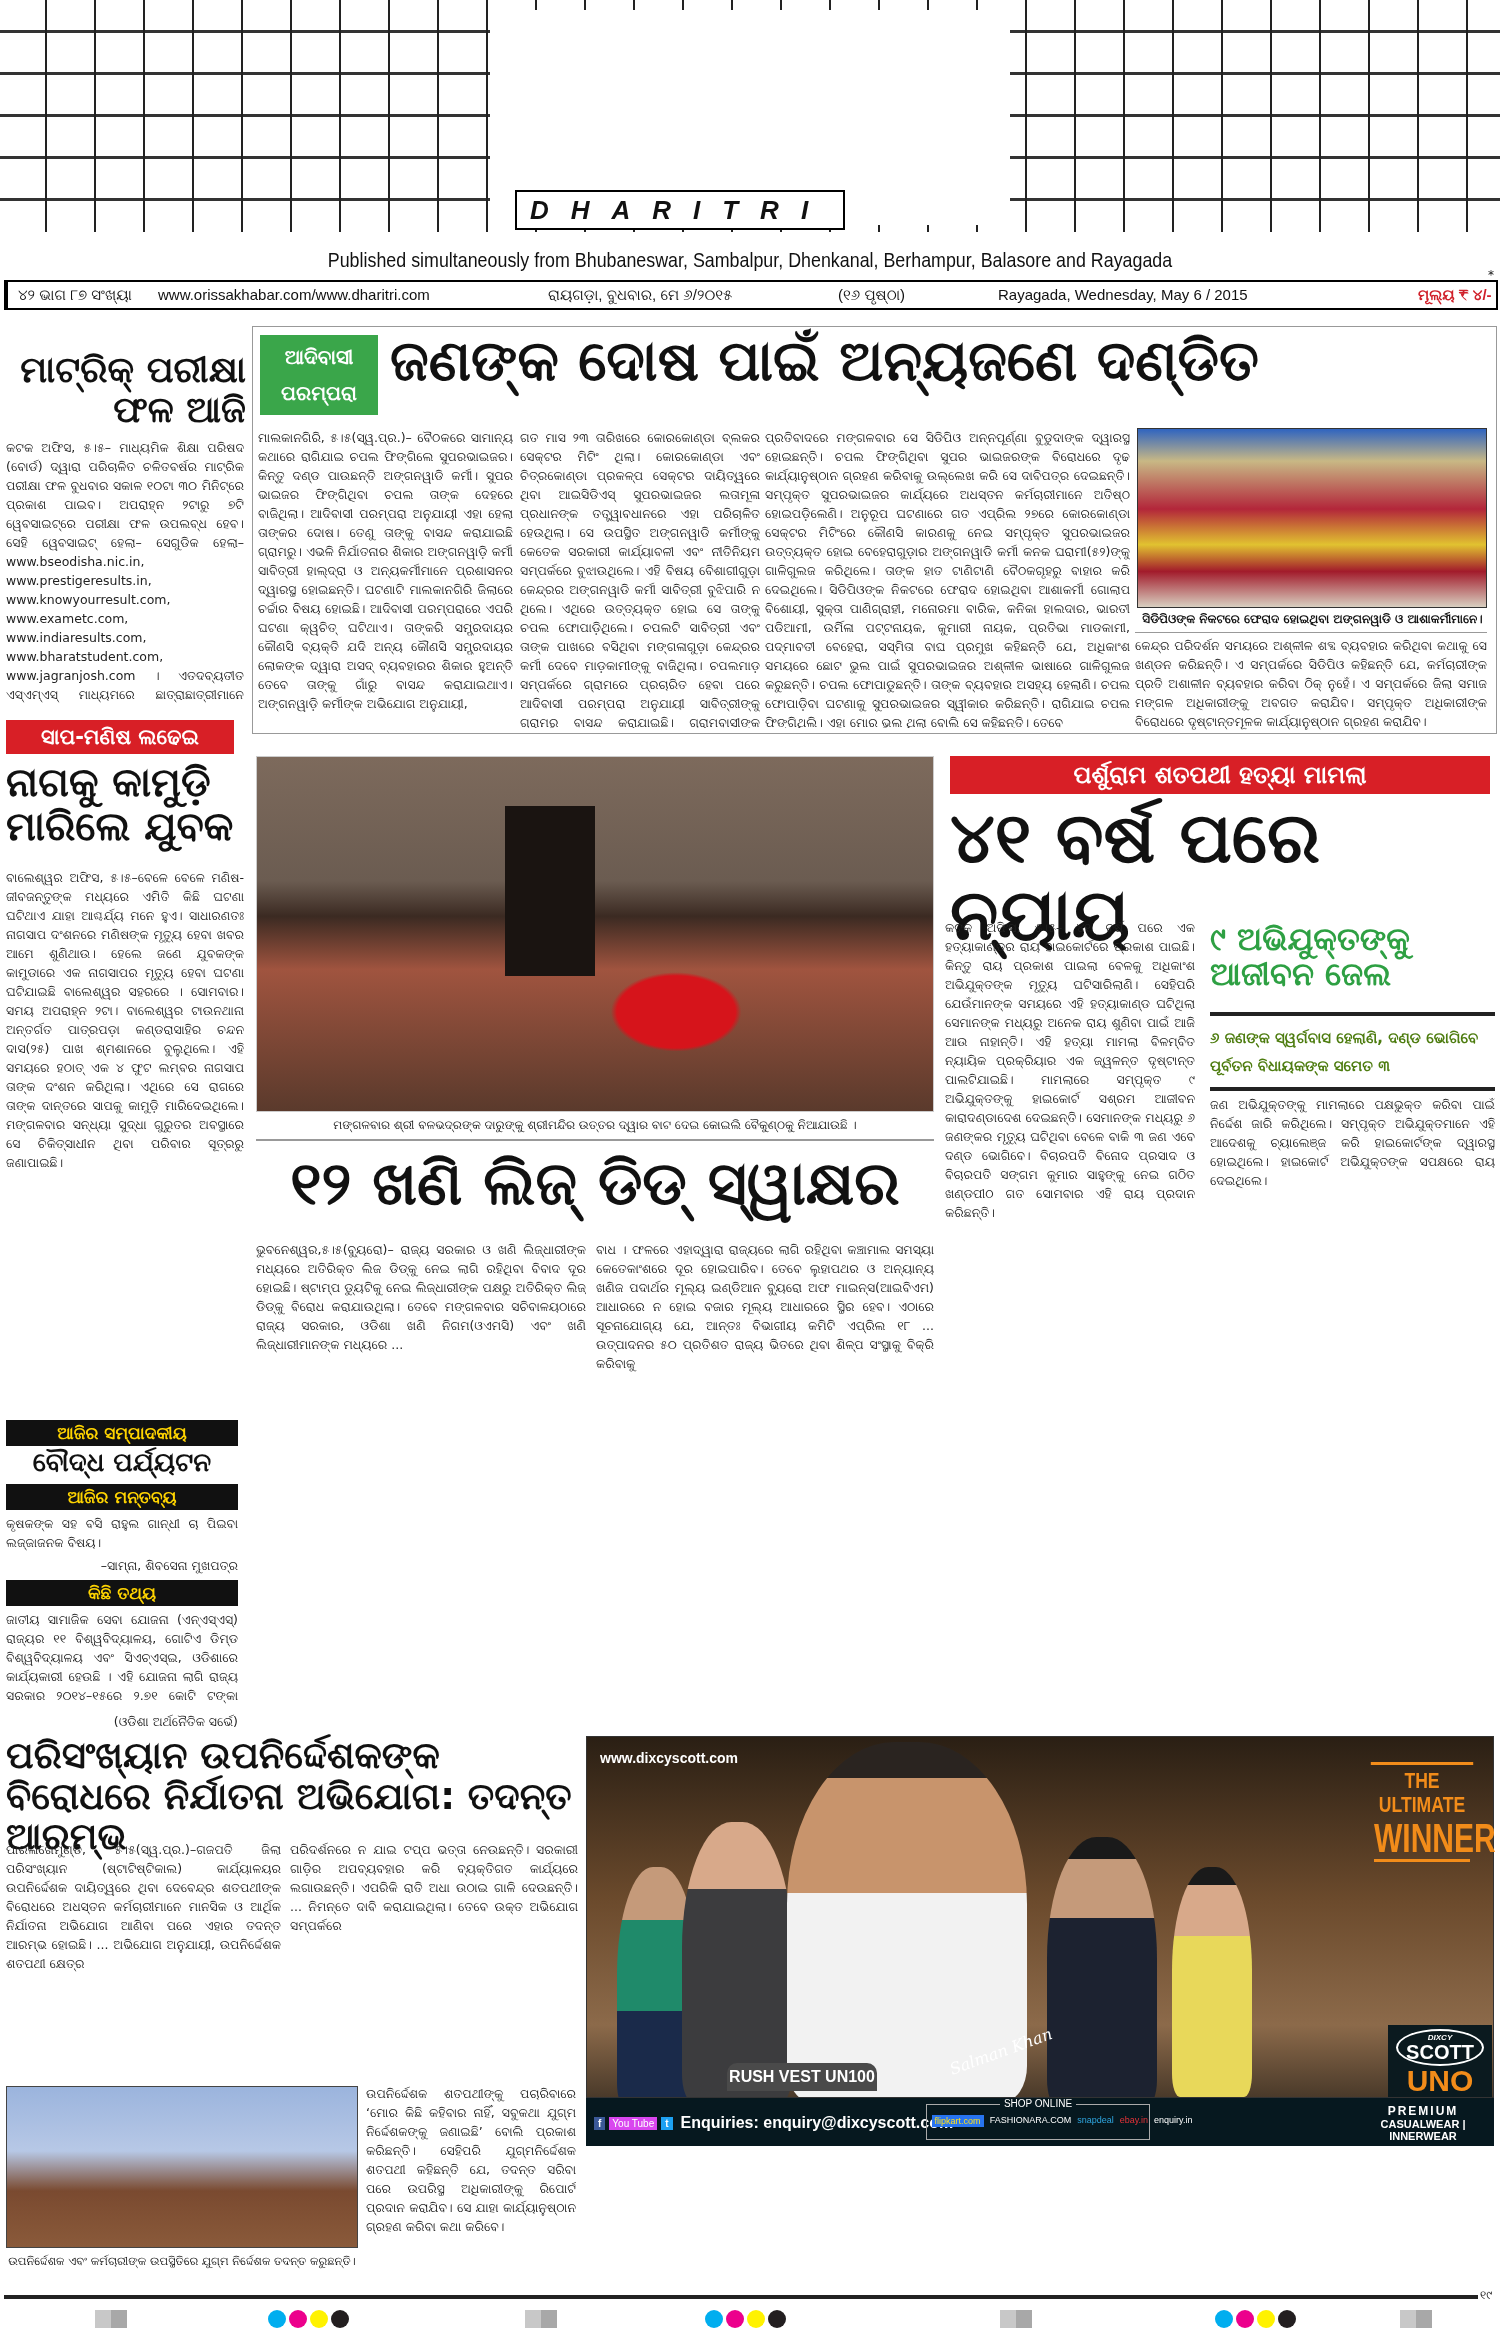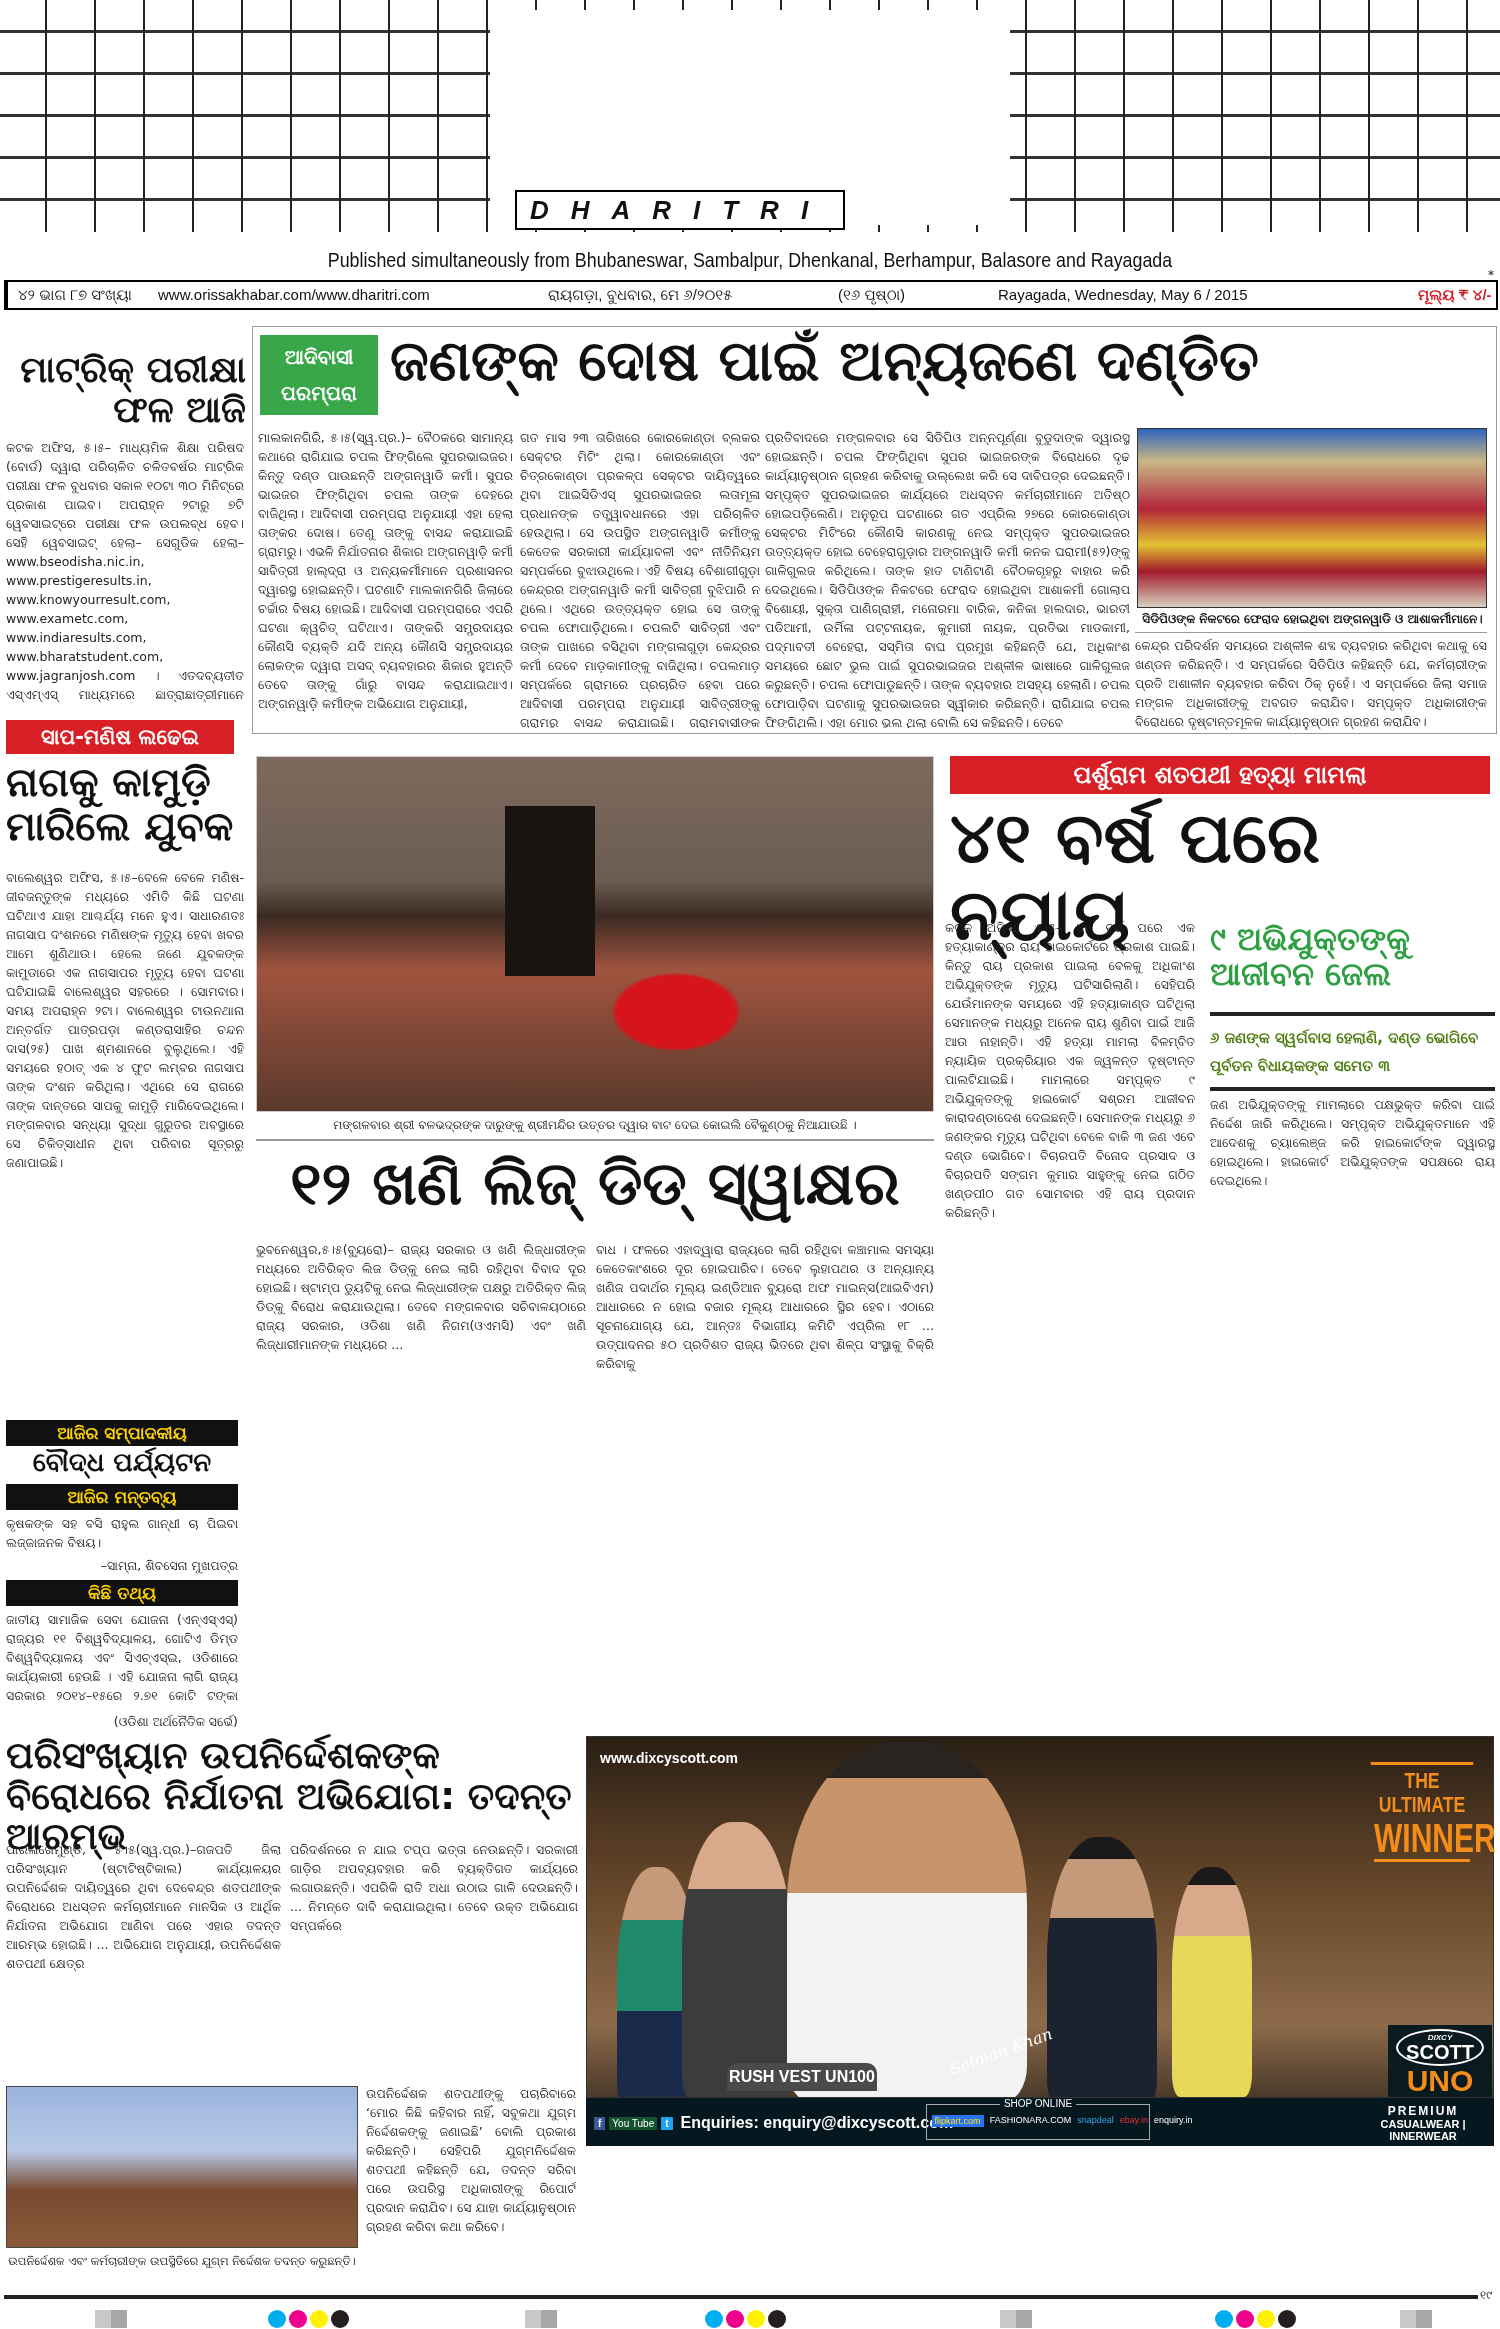--- a/index.html
+++ b/index.html
@@ -146,21 +146,21 @@
   <div style="margin:4px 8px 0;border:2px solid #fff;border-radius:50%;padding:2px 0;">
     <div style="font-size:8px;font-weight:bold;font-style:italic;">DIXCY</div>
     <div style="font-size:20px;font-weight:bold;line-height:20px;">SCOTT</div>
   </div>
   <div style="color:#f28c1a;font-size:30px;font-weight:bold;line-height:30px;">UNO</div>
 </div>
 
 <div id="ad-footer" class="abs">
   <div style="position:absolute;left:8px;top:16px;font-size:10px;display:flex;gap:4px;align-items:center;">
     <span style="background:#3b5998;color:#fff;padding:1px 4px;font-weight:bold;">f</span>
-    <span style="background:#14532d;color:#fff;padding:1px 3px;">You Tube</span>
+    <span style="background:#d946ef;color:#fff;padding:1px 3px;">You Tube</span>
     <span style="background:#1da1f2;color:#fff;padding:1px 4px;font-weight:bold;">t</span>
     <span style="font-size:16px;font-weight:bold;margin-left:4px;">Enquiries: enquiry@dixcyscott.com</span>
   </div>
   <div style="position:absolute;left:340px;top:6px;width:224px;height:36px;border:1px solid #aaa;font-size:9px;">
     <div style="text-align:center;font-size:10px;margin-top:-7px;"><span style="background:#06181f;padding:0 4px;">SHOP ONLINE</span></div>
     <div style="display:flex;gap:6px;justify-content:center;margin-top:6px;padding-left:48px;">
       <span style="background:#2874f0;color:#ffe11b;padding:1px 3px;">flipkart.com</span>
       <span>FASHIONARA.COM</span>
       <span style="color:#2fa6e0;">snapdeal</span>
       <span style="color:#e53238;">ebay.in</span>

